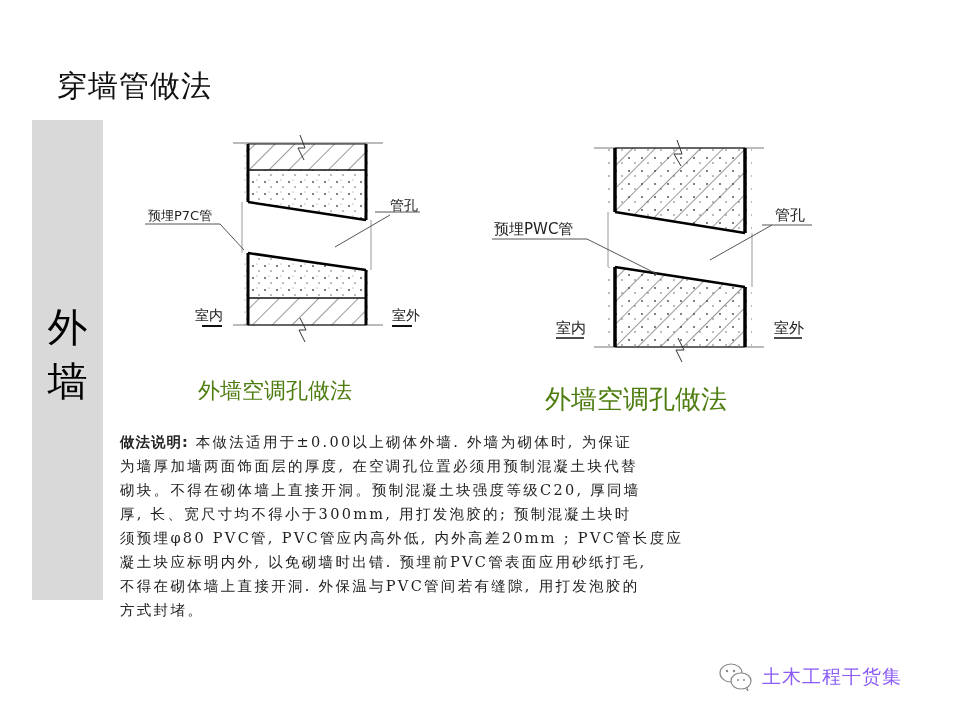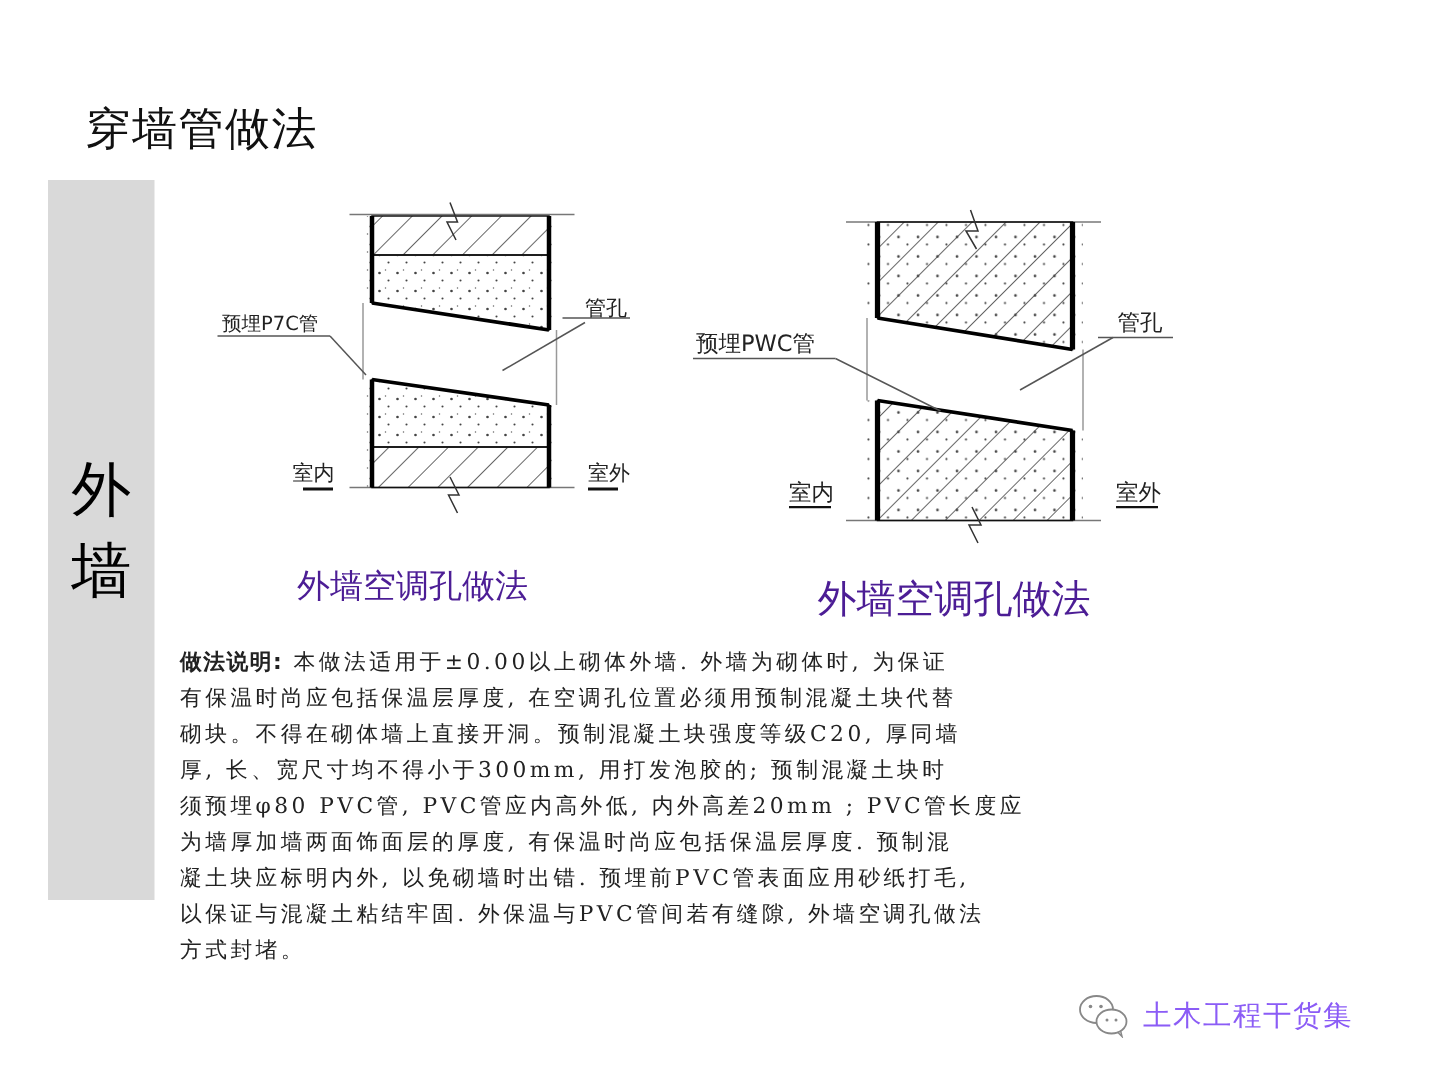--- a/index.html
+++ b/index.html
@@ -6,21 +6,21 @@
   body { width:960px; height:720px; position:relative; overflow:hidden;
          font-family: "DejaVu Sans", "Liberation Sans", sans-serif; color:#111; }
   .page-title { position:absolute; left:57px; top:66px; font-size:30px; font-weight:normal;
                 letter-spacing:1px; color:#111;font-family:Liberation Mono, monospace; }
   .side-bar { position:absolute; left:32px; top:120px; width:71px; height:480px; background:#d9d9d9; }
   .side-label { position:absolute; left:0; right:0; top:180px; text-align:center;
                 font-size:40px; line-height:54px; color:#000; }
   .side-label span { display:block; }
   .diagram { position:absolute; }
   .diagram svg { display:block; overflow:visible; }
-  .caption { position:absolute; font-size:23px; color:#4c1d95; white-space:nowrap; }
+  .caption { position:absolute; font-size:23px; color:#4d7c0f; white-space:nowrap; }
   .cap-left { left:198px; top:376px; font-size:22px; }
   .cap-right { left:545px; top:382px; font-size:26px; }
   .desc { position:absolute; left:120px; top:430px; width:690px;
           font-family: "DejaVu Serif", "Liberation Serif", serif;
           font-size:14.5px; line-height:24px; letter-spacing:2.3px; color:#222; }
   .desc .lead { font-family:"DejaVu Sans", "Liberation Sans", sans-serif; font-weight:bold; letter-spacing:1px; }
   .desc .line { display:block; white-space:nowrap; }
   .watermark { position:absolute; left:718px; top:662px; display:flex; align-items:center; gap:8px; }
   .watermark .wm-text { font-size:19px; color:#8b5cf6; letter-spacing:1px; }
   .svg-label { font-family:"DejaVu Sans", "Liberation Sans", sans-serif; font-size:13px; fill:#222; }
@@ -84,21 +84,21 @@
     <line x1="72" y1="196" x2="92" y2="196" stroke="#111" stroke-width="2"></line>
     <line x1="262" y1="196" x2="282" y2="196" stroke="#111" stroke-width="2"></line>
     <text class="svg-label" x="18" y="90">预埋P7C管</text>
     <text class="svg-label" x="260" y="80" style="font-size:14px">管孔</text>
     <text class="svg-label" x="65" y="190" style="font-size:14px">室内</text>
     <text class="svg-label" x="262" y="190" style="font-size:14px">室外</text>
   </svg>
 </div>
 <div class="caption cap-left">外墙空调孔做法</div>
 
-<div class="diagram" style="left:452px; top:140px;">
+<div class="diagram" style="left:482px; top:140px;">
   <svg width="340" height="220" viewBox="0 0 340 220">
     <defs>
       <pattern id="hatchR" width="16" height="16" patternUnits="userSpaceOnUse" patternTransform="rotate(45)">
         <line x1="0" y1="0" x2="0" y2="16" stroke="#333" stroke-width="1"></line>
       </pattern>
       <pattern id="dotsR" width="13" height="13" patternUnits="userSpaceOnUse">
         <circle cx="4" cy="5" r="0.9" fill="#444"></circle>
           <circle cx="10" cy="10" r="0.7" fill="#444"></circle>
       </pattern>
     </defs>
@@ -135,27 +135,26 @@
     <text class="svg-label" x="12" y="94" style="font-size:15px">预埋PWC管</text>
     <text class="svg-label" x="293" y="80" style="font-size:15px">管孔</text>
     <text class="svg-label" x="74" y="193" style="font-size:15px">室内</text>
     <text class="svg-label" x="292" y="193" style="font-size:15px">室外</text>
   </svg>
 </div>
 <div class="caption cap-right">外墙空调孔做法</div>
 
 <div class="desc">
   <span class="line"><span class="lead">做法说明:</span><span> 本做法适用于±0.00以上砌体外墙. 外墙为砌体时, 为保证</span></span>
-  <span class="line">有保温时尚应包括保温层厚度, 在空调孔位置必须用预制混凝土块代替</span>
+  <span class="line">为墙厚加墙两面饰面层的厚度, 在空调孔位置必须用预制混凝土块代替</span>
   <span class="line">砌块。不得在砌体墙上直接开洞。预制混凝土块强度等级C20, 厚同墙</span>
   <span class="line">厚, 长、宽尺寸均不得小于300mm, 用打发泡胶的; 预制混凝土块时</span>
   <span class="line">须预埋φ80 PVC管, PVC管应内高外低, 内外高差20mm ; PVC管长度应</span>
-  <span class="line">为墙厚加墙两面饰面层的厚度, 有保温时尚应包括保温层厚度. 预制混</span>
   <span class="line">凝土块应标明内外, 以免砌墙时出错. 预埋前PVC管表面应用砂纸打毛,</span>
-  <span class="line">以保证与混凝土粘结牢固. 外保温与PVC管间若有缝隙, 外墙空调孔做法</span>
+  <span class="line">不得在砌体墙上直接开洞. 外保温与PVC管间若有缝隙, 用打发泡胶的</span>
   <span class="line">方式封堵。</span>
 </div>
 
 <div class="watermark">
   <svg width="36" height="30" viewBox="0 0 36 30">
     <ellipse cx="13" cy="11" rx="11" ry="9" fill="none" stroke="#888" stroke-width="1.2"></ellipse>
     <circle cx="9" cy="9" r="1.2" fill="#888"></circle>
       <circle cx="16" cy="9" r="1.2" fill="#888"></circle>
     <ellipse cx="23" cy="19" rx="10" ry="8" fill="#fff" stroke="#888" stroke-width="1.2"></ellipse>
     <circle cx="20" cy="18" r="1" fill="#888"></circle>

